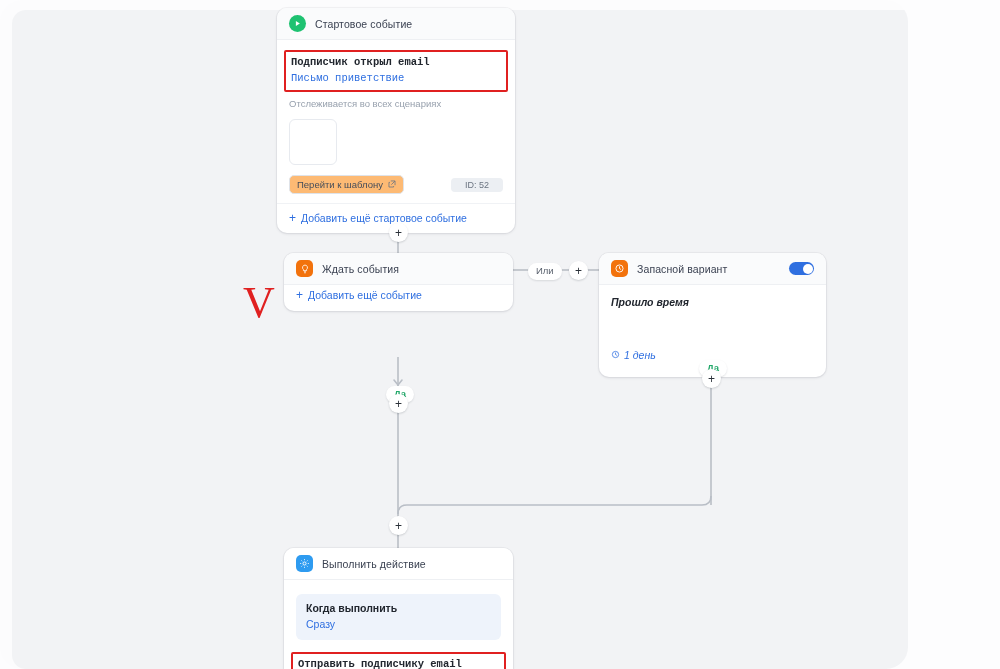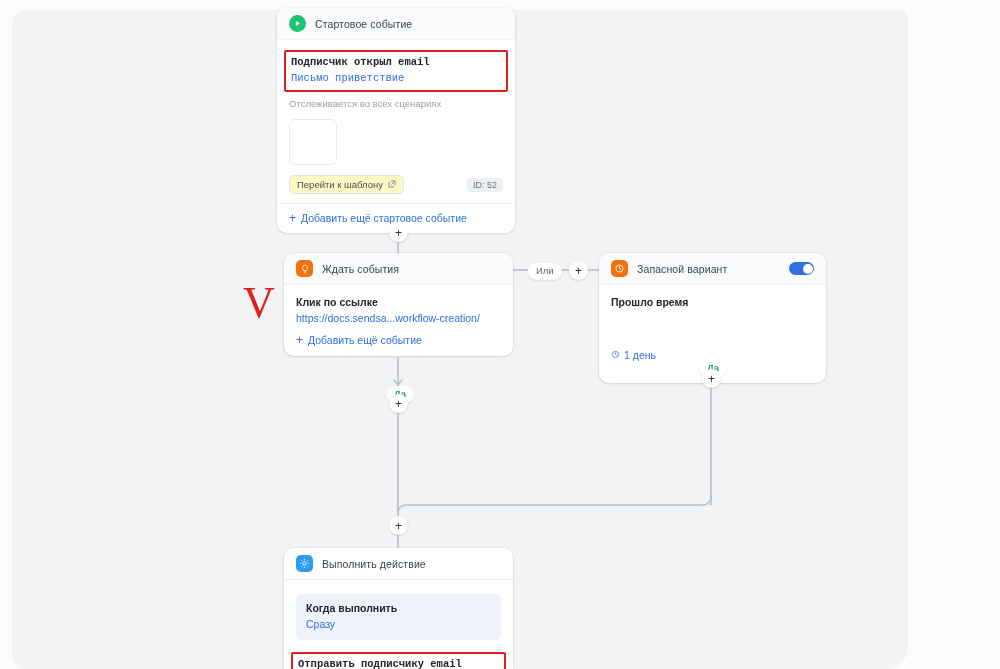--- a/index.html
+++ b/index.html
@@ -69,31 +69,31 @@
     background: #fff;
     border: 1px solid #e7eaef;
     border-radius: 6px;
     margin-top: 8px;
   }
 
   .foot-row { display: flex; align-items: center; justify-content: space-between; margin-top: 10px; }
   .tpl-btn {
     display: inline-flex; align-items: center; gap: 5px;
     font-size: 9.5px; color: #454d5a;
-    background: #fef9c3;
+    background: #fdba74;
     border: 1px solid #dfe3e9;
     border-radius: 5px;
     padding: 3px 7px;
     cursor: pointer;
   }
   .id-badge {
     font-size: 9px; color: #6b7481;
     background: #eceff3;
     border-radius: 4px;
-    padding: 2px 6px;
+    padding: 2px 14px;
   }
   .add-link {
     display: flex; align-items: center; gap: 5px;
     font-size: 10.5px; color: #2f6fe0;
     padding: 8px 12px 9px 12px;
     border-top: 1px solid #f0f2f5;
     cursor: pointer;
   }
   .add-link .plus { font-size: 12px; line-height: 1; }
   .add-link.noborder { border-top: none; padding-top: 4px; }
@@ -219,44 +219,40 @@
     <div class="card-head">
       <span class="ico orange">
         <svg width="10" height="10" viewBox="0 0 12 12" fill="none" stroke="#ffffff" stroke-width="1">
           <path d="M6 1.3 a3 3 0 0 0 -1.9 5.3 V8 h3.8 V6.6 A3 3 0 0 0 6 1.3z"></path>
           <path d="M4.8 9.4 h2.4"></path>
             <path d="M5.2 10.6 h1.6"></path>
         </svg>
       </span>
       <span class="card-title">Ждать события</span>
     </div>
-    <div class="card-body" style="padding-bottom:4px;">
-      <div class="row-label">Клик по ссылке</div>
-      <div class="row-link">https://docs.sendsa...workflow-creation/</div>
-    </div>
     <div class="add-link noborder" style="padding-bottom:10px;">
       <span class="plus">+</span>
       <span>Добавить ещё событие</span>
     </div>
   </div>
 
   <div class="card" style="left:599px; top:253px; width:227px;">
     <div class="card-head">
       <span class="ico orange">
         <svg width="11" height="11" viewBox="0 0 12 12" fill="none" stroke="#ffffff" stroke-width="1">
           <circle cx="6" cy="6" r="3.9"></circle>
             <path d="M6 3.6 V6 L7.7 7.1"></path>
         </svg>
       </span>
       <span class="card-title">Запасной вариант</span>
       <span class="toggle">
           <span class="knob"></span>
         </span>
     </div>
-    <div class="card-body" style="padding-bottom:20px;">
+    <div class="card-body" style="padding-bottom:14px;font-style:italic;">
       <div class="row-label">Прошло время</div>
       <div class="row-link time-line">
         <span>
           <svg width="9" height="9" viewBox="0 0 12 12" fill="none" stroke="#2f6fe0" stroke-width="1">
             <circle cx="6" cy="6" r="4.2"></circle>
               <path d="M6 3.4 V6 L7.9 7.2"></path>
           </svg>
         </span>
         <span>1 день</span>
       </div>

